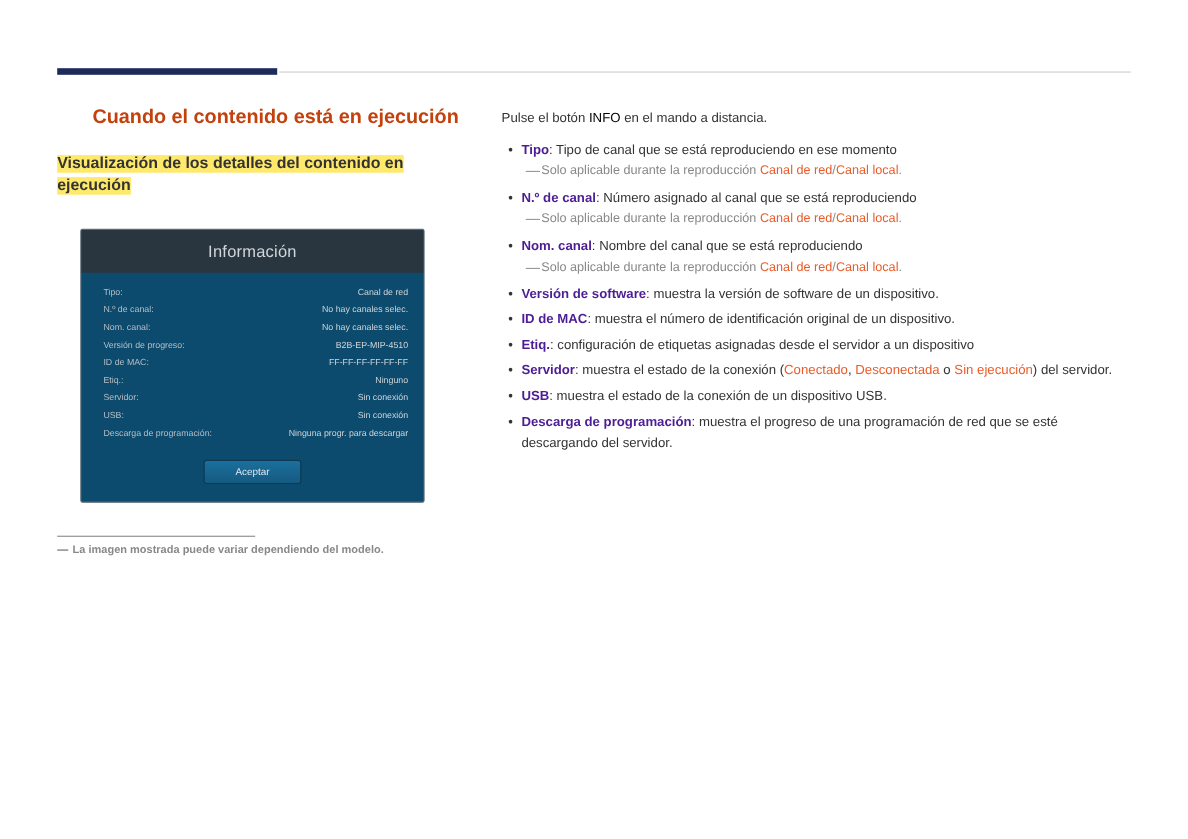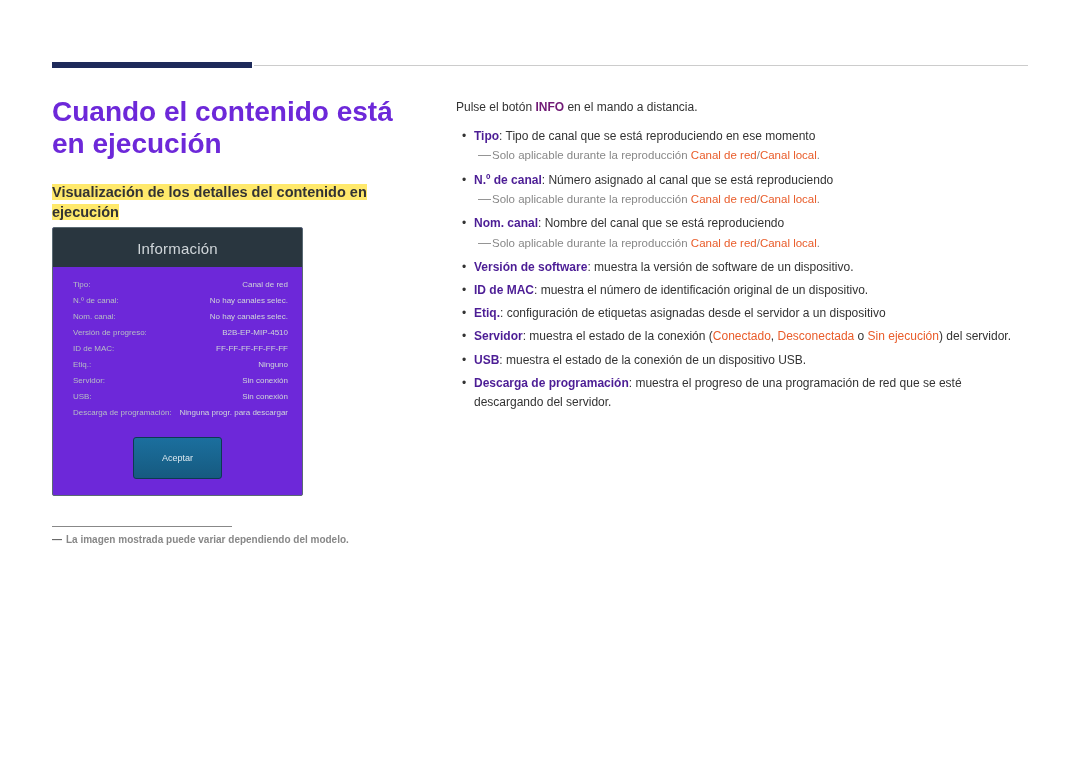--- a/index.html
+++ b/index.html
@@ -38,39 +38,41 @@
     flex-shrink: 0;
   }
   .right-col {
     flex: 1;
     font-size: 12px;
     line-height: 1.6;
     color: #333;
     padding-top: 2px;
   }
   h1 {
-    font-size: 28px;
+    font-size: 18px;
     font-weight: 600;
-    color: #6d28d9;
+    color: #c2410c;
     margin-bottom: 22px;
+    margin-left: 32px;
   }
   h2 {
     font-size: 14.5px;
     font-weight: 600;
     color: #333;
-    margin-bottom: 4px;
+    margin-bottom: 28px;
     line-height: 1.4;
   }
   .hl { background: #ffe96b; }
   .panel {
-    background: #6d28d9;
+    background: #0c4a6e;
     border-radius: 2px;
     border: 1px solid #5a6a73;
     overflow: hidden;
-    width: 251px;
+    width: 313px;
+    margin-left: 21px;
   }
   .panel-title {
     text-align: center;
     color: #d0d6da;
     font-size: 15px;
     font-weight: 300;
     padding: 12px 0 10px 0;
     background: #29363f;
     letter-spacing: 0.2px;
   }
@@ -89,21 +91,21 @@
   .info-row .v { color: #cfd5d9; }
   .panel-footer {
     text-align: center;
     padding: 10px 0 16px 0;
   }
   .btn-accept {
     display: inline-block;
     background: linear-gradient(#1b6f9e, #165a80);
     color: #dde9f0;
     font-size: 9px;
-    padding: 15px 28px;
+    padding: 5px 28px;
     border-radius: 3px;
     border: 1px solid #0d3a52;
   }
   .footnote-divider {
     width: 180px;
     height: 0.5px;
     background: #888;
     margin-top: 30px;
     margin-bottom: 8px;
   }
@@ -134,21 +136,21 @@
     margin-bottom: 6px;
     position: relative;
   }
   .sub-note .dash {
     position: absolute;
     left: 4px;
     top: -1px;
     font-size: 13px;
     color: #888;
   }
-  strong { font-weight: 700; color: #701a75; }
+  strong { font-weight: 400; color: #000000; }
   .orange { color: #4c1d95; font-weight: 700; }
   .orange-norm { color: #e95c2a; }
 </style>
 </head>
 <body>
 
 <div class="tab-marker"></div>
 <div class="hr-top"></div>
 
 <div class="content">

